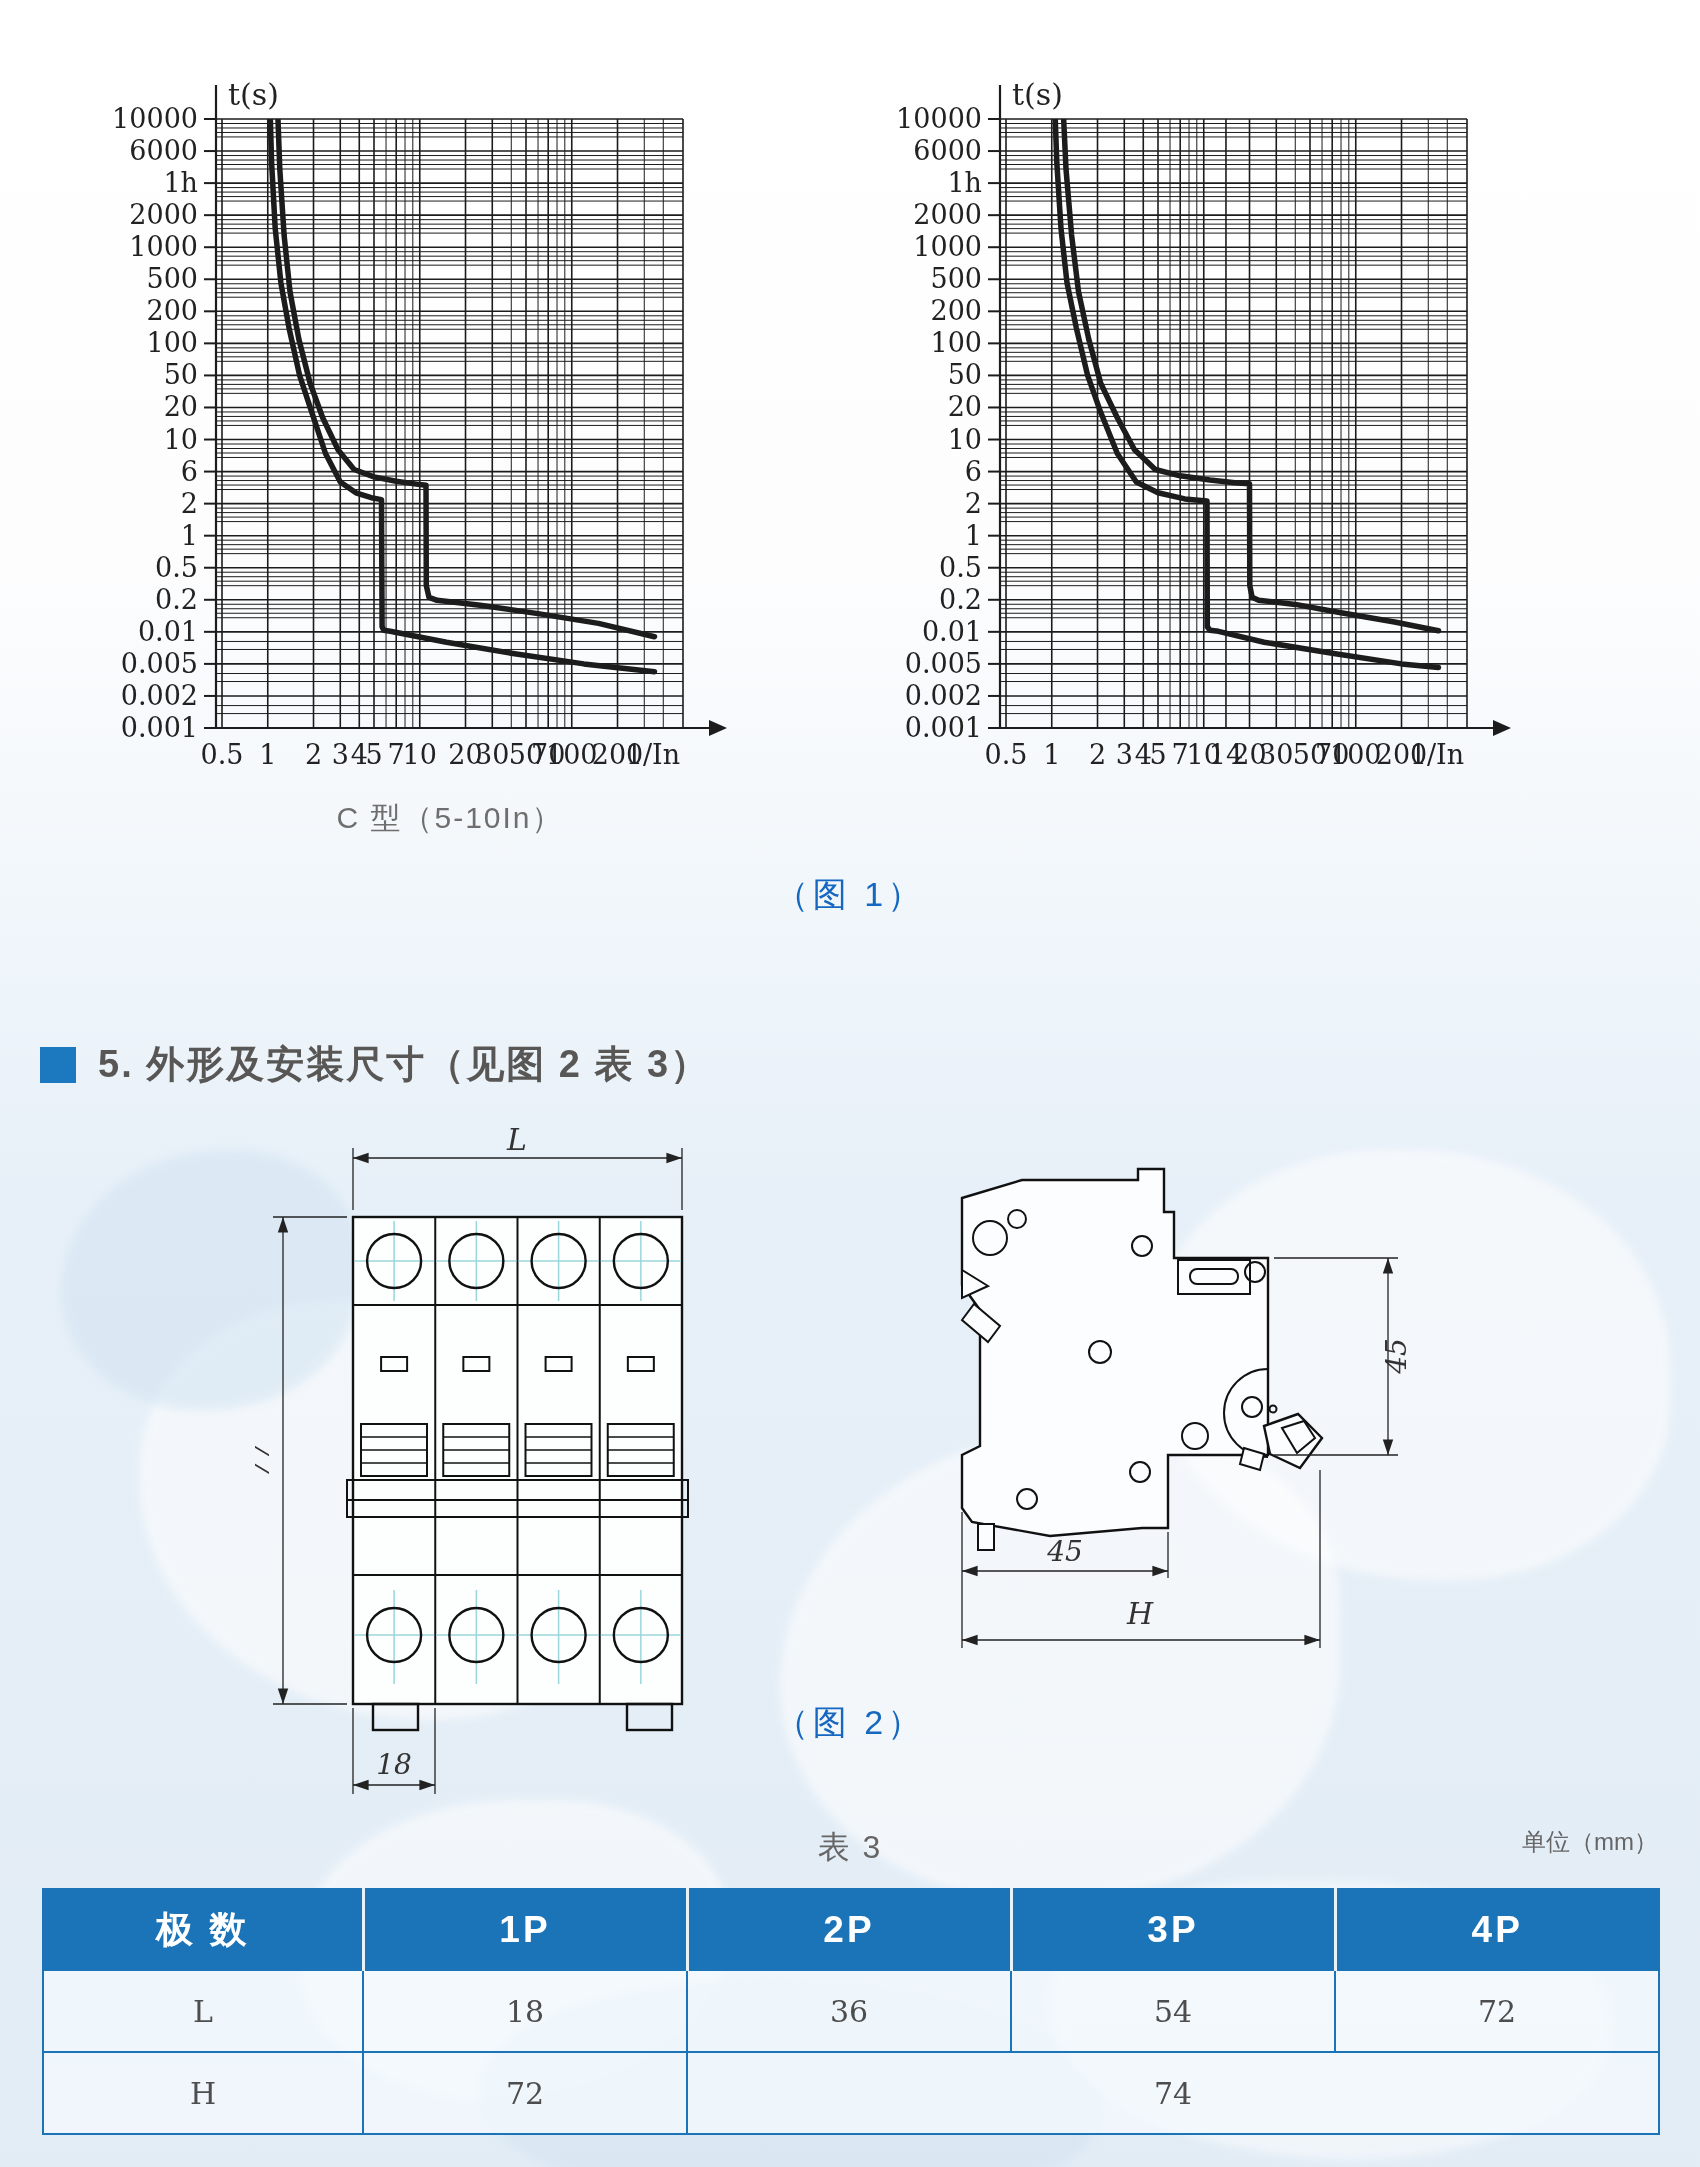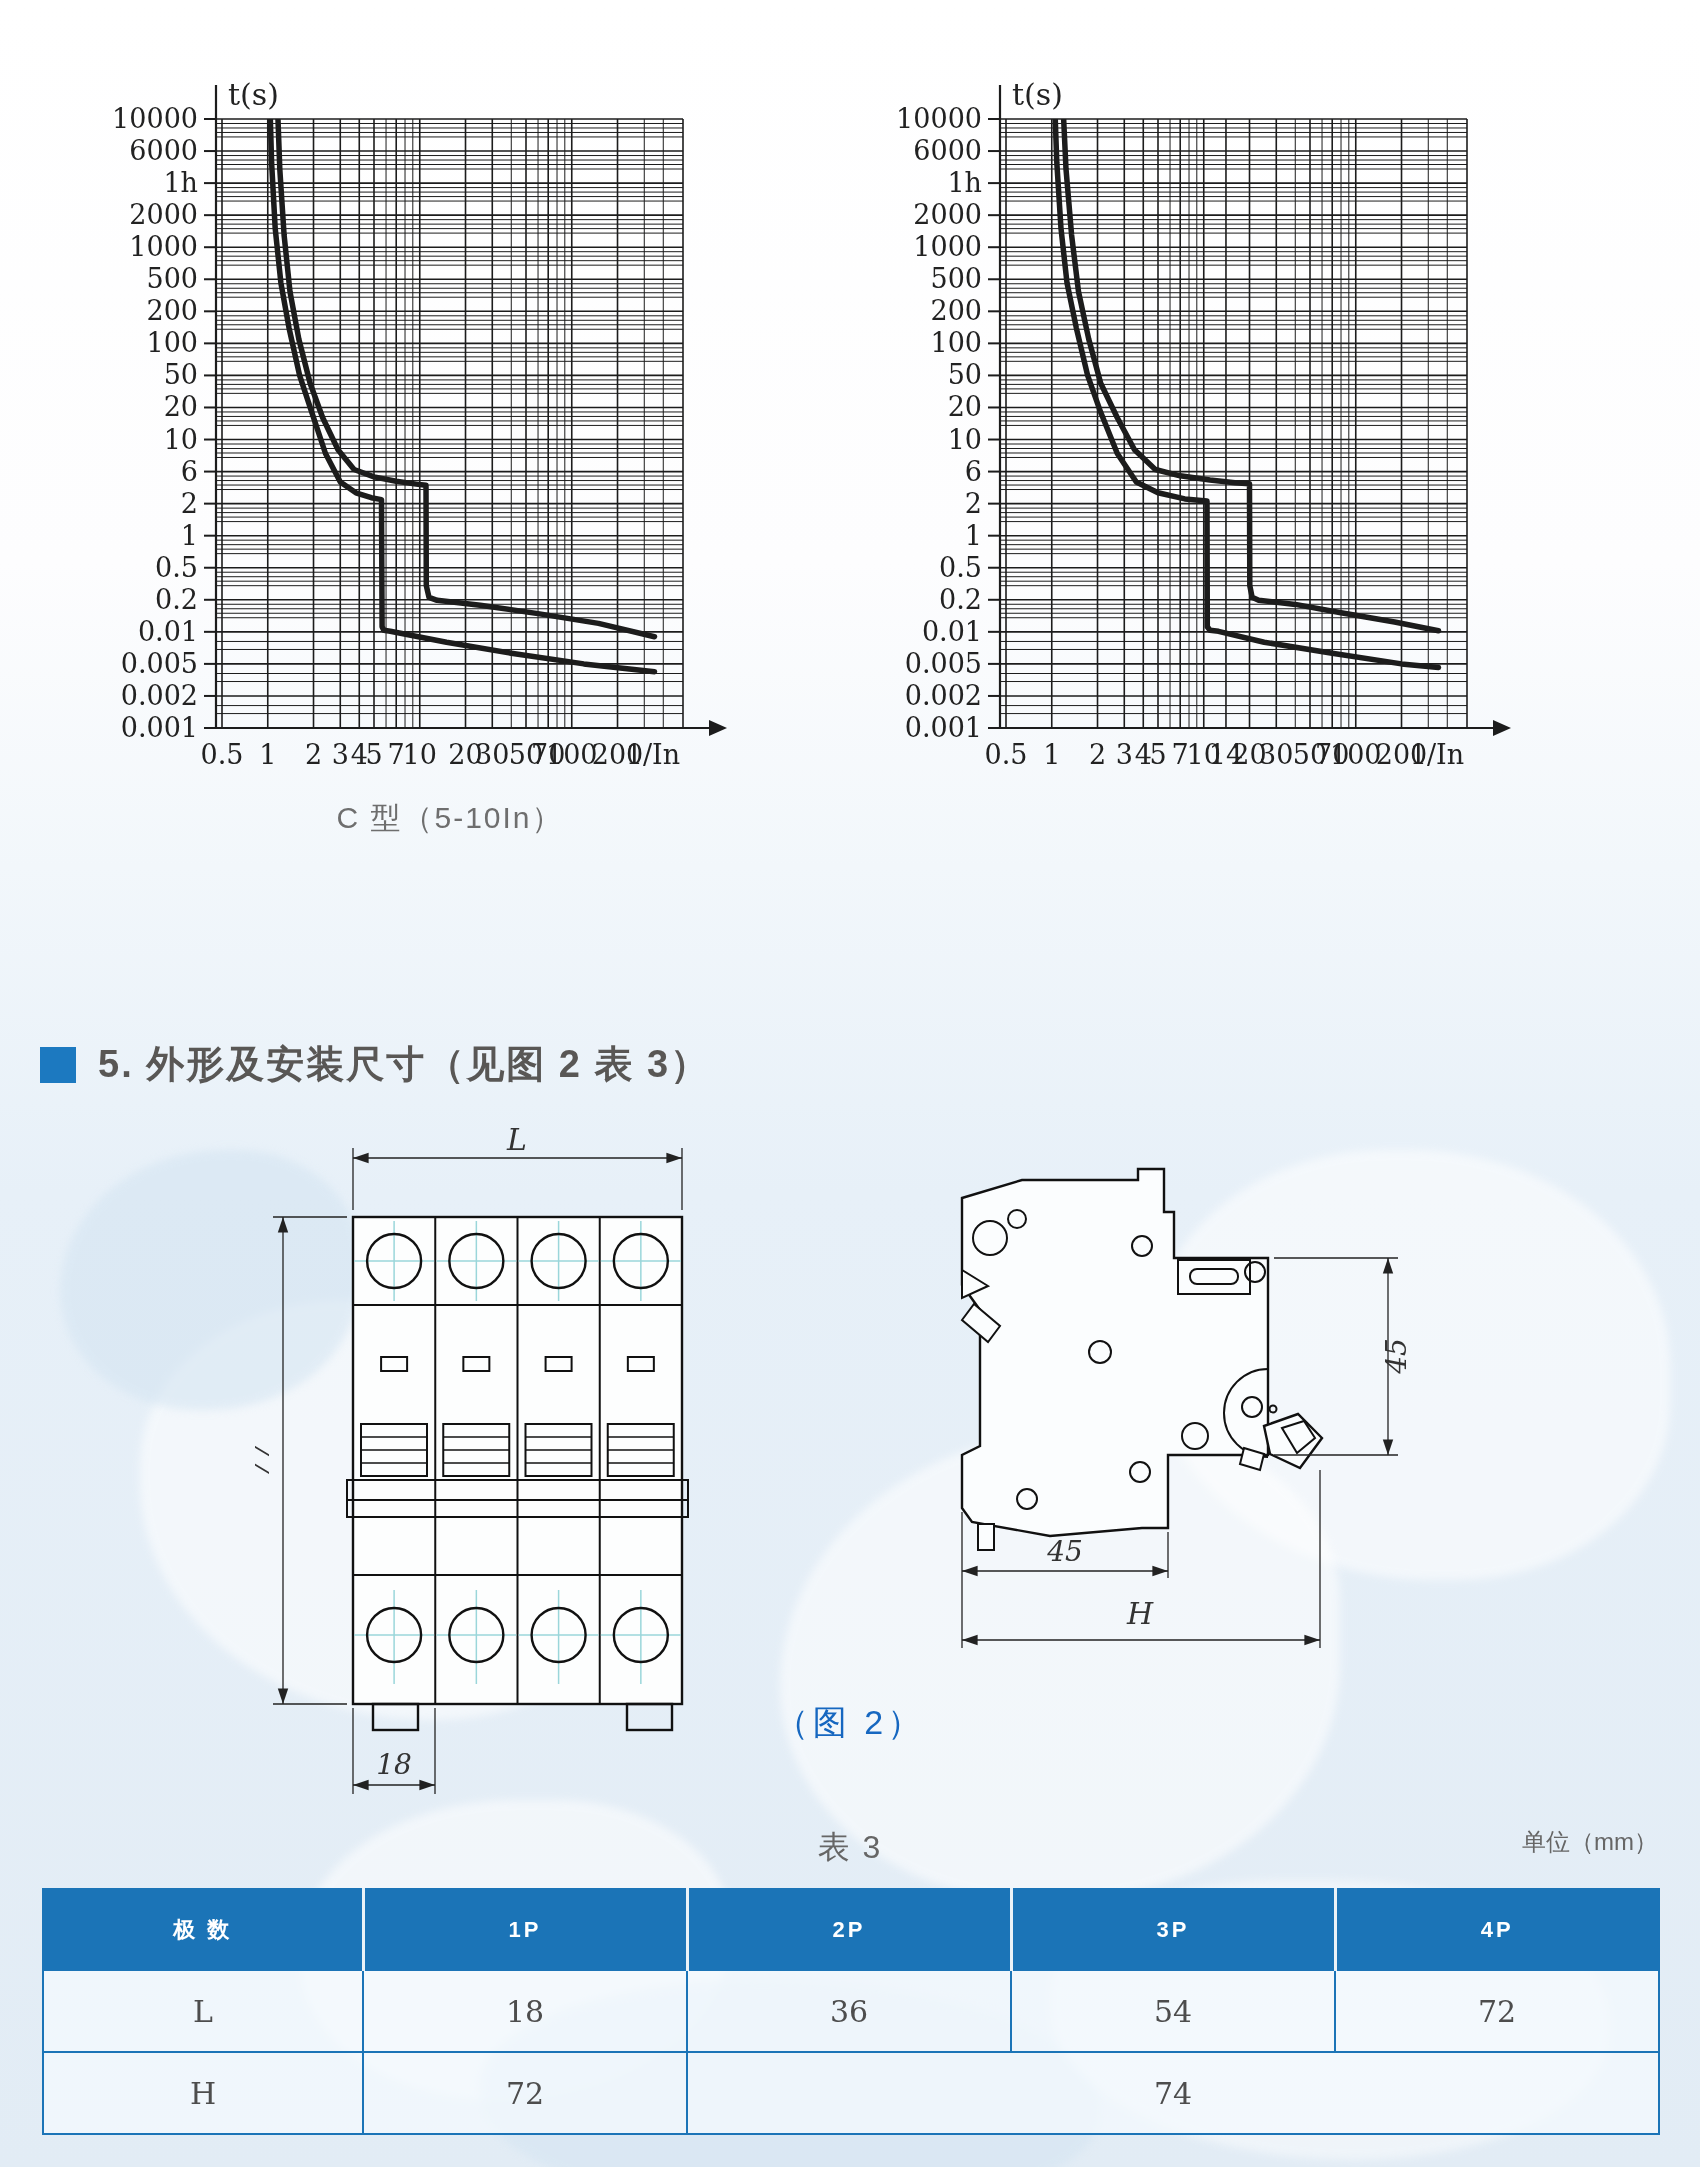--- a/index.html
+++ b/index.html
@@ -19,21 +19,21 @@
   .chart-title{position:absolute;width:420px;text-align:center;font-size:30px;color:#6e6e6e;letter-spacing:2px;}
   .fig-caption{position:absolute;left:0;width:1700px;text-align:center;font-size:34px;color:#1667c0;letter-spacing:4px;}
   .section-header{position:absolute;left:40px;top:1005px;display:flex;align-items:center;margin-top:34px;}
   .section-square{width:36px;height:36px;background:#1c79c0;}
   .section-text{margin-left:22px;font-size:38px;font-weight:bold;color:#595755;letter-spacing:2px;}
   .draw-svg{position:absolute;}
   .caption-row{position:absolute;left:42px;top:1826px;width:1616px;height:42px;}
   .tbl-caption{position:absolute;left:0;width:100%;text-align:center;font-size:32px;color:#666;letter-spacing:2px;}
   .tbl-unit{position:absolute;right:0;top:0;font-size:24px;color:#666;}
   table.dim{position:absolute;left:42px;top:1888px;width:1616px;border-collapse:collapse;table-layout:fixed;}
-  table.dim th{background:#1b74b7;color:#fff;font-size:22px;font-weight:bold;height:77px;
+  table.dim th{background:#1b74b7;color:#fff;font-size:37px;font-weight:bold;height:77px;
                letter-spacing:3px;border-right:3px solid #eaf2f8;}
   table.dim th:last-child{border-right:none;}
   table.dim td{height:78px;text-align:center;font-family:"DejaVu Serif",serif;font-size:30px;color:#4d4d4d;
                border:2px solid #1b74b7;background:rgba(244,250,253,0.75);}
   table.dim{border:2px solid #1b74b7;}
 </style>
 </head>
 <body>
 
 <div id="page">
@@ -404,20 +404,21 @@
       <text x="547" y="715" text-anchor="middle" font-size="27" fill="#222" font-family="DejaVu Serif,serif">1/In</text>
       <clipPath id="clip1">
         <rect x="110" y="70" width="467" height="609"></rect>
       </clipPath>
       <path d="M163.7,26.5 L166.8,113.5 L171.0,179.5 L177.0,233.9 L186.3,278.8 L197.6,326.4 L210.7,363.3 L227.3,404.5 L246.3,433.0 L268.0,443.8 L294.8,449.9 L317.0,451.9 L317.3,577.8 L320.0,581.3 L328.5,582.3 L374.2,593.2 L442.2,604.2 L511.5,614.9 L548.5,618.6" fill="none" stroke="#1c1c1c" stroke-width="5.5" stroke-linejoin="round" stroke-linecap="round" clip-path="url(#clip1)"></path>
       <path d="M171.6,26.5 L176.0,120.1 L181.6,186.1 L188.5,242.7 L198.7,290.0 L210.7,334.2 L227.3,368.8 L244.5,400.7 L265.3,420.5 L290.2,426.8 L320.0,431.0 L344.8,433.7 L359.5,434.8 L359.8,536.6 L362.1,548.3 L368.7,551.3 L405.3,555.4 L451.0,563.7 L504.6,573.0 L548.5,581.8" fill="none" stroke="#1c1c1c" stroke-width="5.5" stroke-linejoin="round" stroke-linecap="round" clip-path="url(#clip1)"></path>
     </svg>
 
   <div class="chart-title" style="left:240px;top:798px;">C 型（5-10In）</div>
 
+  <div class="fig-caption" style="top:872px;">（图 1）</div>
 
   <div class="section-header">
     <div class="section-square"></div>
     <div class="section-text">5. 外形及安装尺寸（见图 2 表 3）</div>
   </div>
 
   <svg class="draw-svg" style="left:255px;top:1128px;" width="460" height="690">
     <defs>
       <marker id="m1" markerWidth="14" markerHeight="10" refX="12" refY="5" orient="auto-start-reverse">
         <path d="M0,1 L12,5 L0,9 Z" fill="#222"></path>

